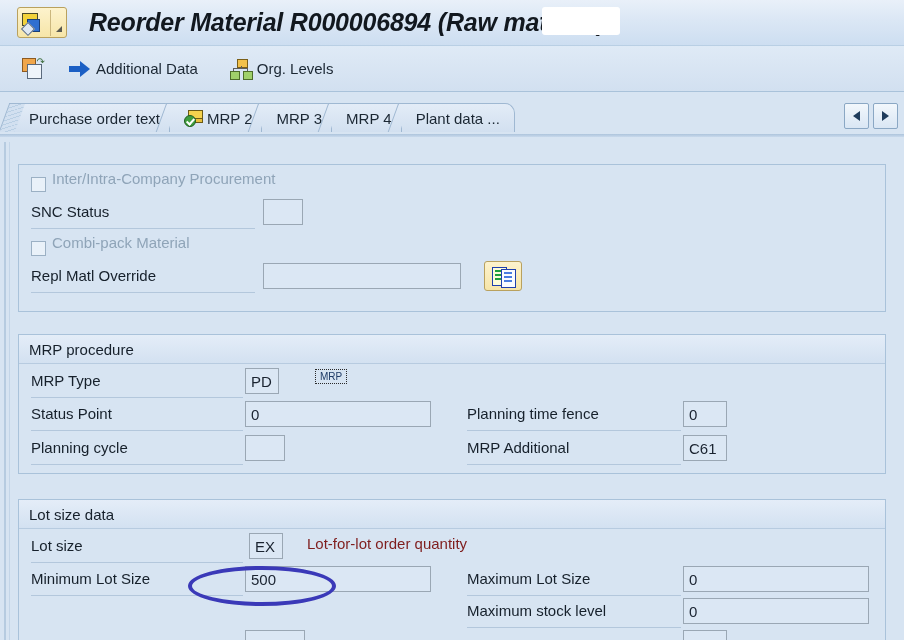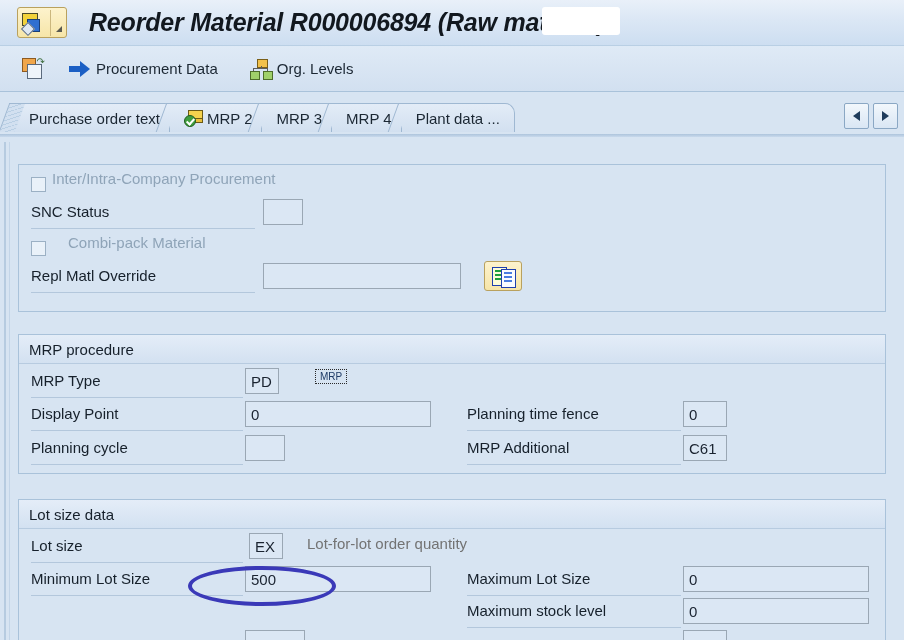--- a/index.html
+++ b/index.html
@@ -403,21 +403,21 @@
   .chk {
     position: absolute;
     width: 15px; height: 15px;
     box-sizing: border-box;
     border: 1px solid #9bb0c4;
     background: #e9f1f9;
   }
   .freetext {
     position: absolute;
     font-size: 15px;
-    color: #737373;
+    color: #7f1d1d;
     white-space: nowrap;
   }
   .focusbox {
     position: absolute;
     border: 1px dotted #2a2a2a;
     padding: 1px 4px;
     font-size: 10px;
     color: #1d3a66;
     background: #d7e4f2;
     box-sizing: border-box;
@@ -523,21 +523,21 @@
         <div class="sq1"></div>
         <div class="sq2"></div>
         <div class="curl">↷</div>
       </div>
     </div>
     <div class="tb-item">
       <div class="ic-arrow">
         <div class="shaft"></div>
         <div class="head"></div>
       </div>
-      <span class="tb-label">Procurement Data</span>
+      <span class="tb-label">Additional Data</span>
     </div>
     <div class="tb-item">
       <div class="ic-org">
         <div class="top"></div>
         <div class="vl vlc"></div>
         <div class="hline"></div>
         <div class="vl vl1"></div>
         <div class="vl vl2"></div>
         <div class="b1"></div>
         <div class="b2"></div>
@@ -597,21 +597,21 @@
       <div class="panel-body" style="height:146px;">
 
         <div class="chk" style="left:12px; top:12px;"></div>
         <div class="lbl dim" style="left:33px; top:5px;">Inter/Intra-Company Procurement</div>
 
         <div class="lbl" style="left:12px; top:38px;">SNC Status</div>
         <div class="underline" style="left:12px; top:63px; width:224px;"></div>
         <div class="fld" style="left:244px; top:34px; width:40px;"></div>
 
         <div class="chk" style="left:12px; top:76px;"></div>
-        <div class="lbl dim" style="left:33px; top:69px;margin-left:16px;">Combi-pack Material</div>
+        <div class="lbl dim" style="left:33px; top:69px;">Combi-pack Material</div>
 
         <div class="lbl" style="left:12px; top:102px;">Repl Matl Override</div>
         <div class="underline" style="left:12px; top:127px; width:224px;"></div>
         <div class="fld" style="left:244px; top:98px; width:198px;"></div>
 
         <div class="copy-btn" style="left:465px; top:96px;">
           <span class="p1"></span>
           <span class="p2"></span>
         </div>
       </div>
@@ -619,21 +619,21 @@
 
     <div class="panel" style="top:192px; height:140px;">
       <div class="panel-head">MRP procedure</div>
       <div class="panel-body" style="height:110px;">
 
         <div class="lbl" style="left:12px; top:8px;">MRP Type</div>
         <div class="underline" style="left:12px; top:33px; width:212px;"></div>
         <div class="fld" style="left:226px; top:4px; width:34px;">PD</div>
         <div class="focusbox" style="left:296px; top:5px;">MRP</div>
 
-        <div class="lbl" style="left:12px; top:41px;">Display Point</div>
+        <div class="lbl" style="left:12px; top:41px;">Status Point</div>
         <div class="underline" style="left:12px; top:66px; width:212px;"></div>
         <div class="fld" style="left:226px; top:37px; width:186px;">0</div>
 
         <div class="lbl" style="left:12px; top:75px;">Planning cycle</div>
         <div class="underline" style="left:12px; top:100px; width:212px;"></div>
         <div class="fld" style="left:226px; top:71px; width:40px;"></div>
 
         <div class="lbl" style="left:448px; top:41px;">Planning time fence</div>
         <div class="underline" style="left:448px; top:66px; width:214px;"></div>
         <div class="fld" style="left:664px; top:37px; width:44px;">0</div>

